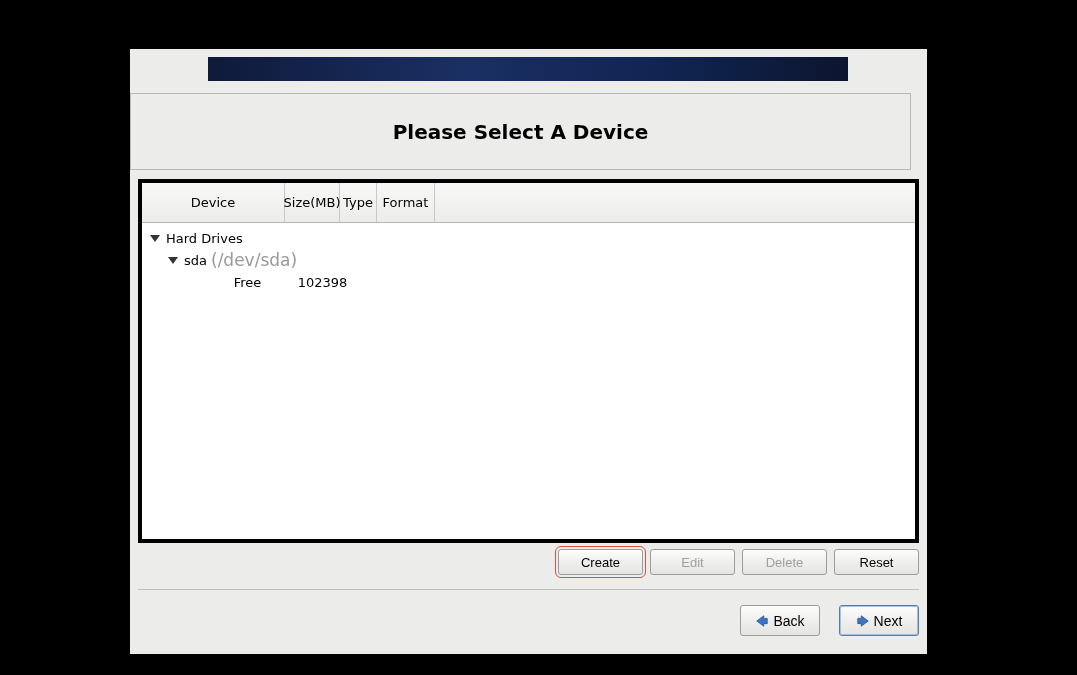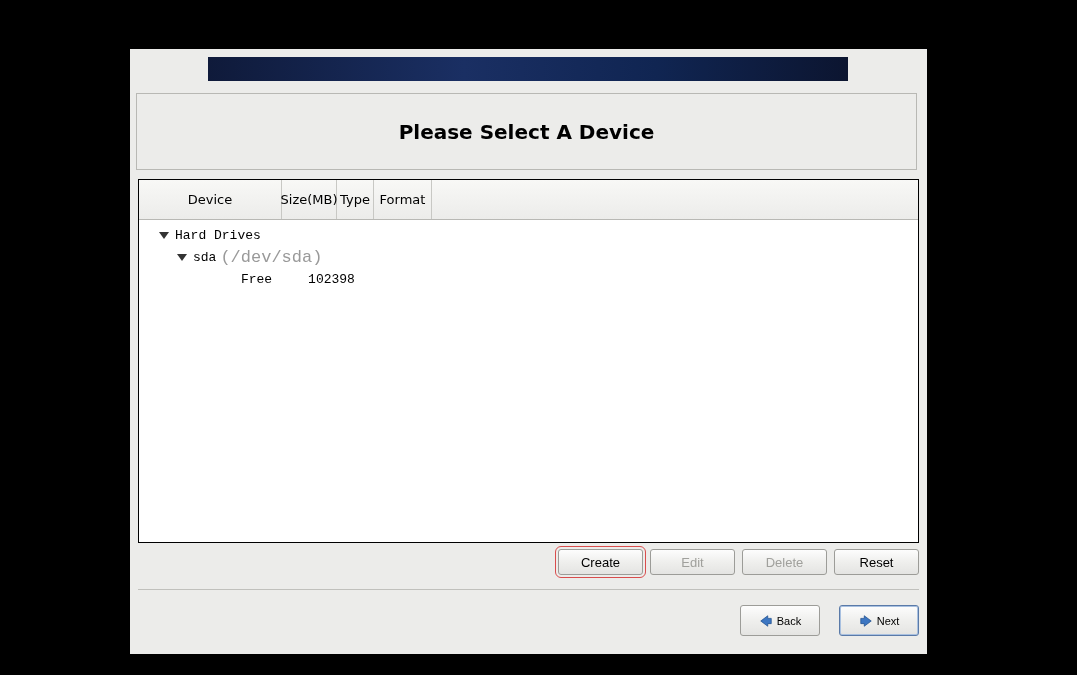--- a/index.html
+++ b/index.html
@@ -27,41 +27,41 @@
     .banner {
       position: absolute;
       left: 78px;
       top: 8px;
       width: 640px;
       height: 24px;
       background: linear-gradient(to right, #0f1a3a 0%, #1a2f63 40%, #102552 70%, #0c1530 100%);
     }
     .title-box {
       position: absolute;
-      left: 6px;
+      left: 0;
       top: 44px;
       width: 781px;
       height: 77px;
       background: #ececea;
       border: 1px solid #b8b8b4;
       display: flex;
       align-items: center;
       justify-content: center;
     }
     .title-box h1 {
       font-size: 20px;
       font-weight: bold;
     }
     .table-container {
       position: absolute;
       left: 8px;
       top: 130px;
       width: 781px;
       height: 364px;
-      border: 1px solid #000000;
+      border: 4px solid #000000;
       background: #fff;
     }
     .table-header {
       display: flex;
       background: linear-gradient(to bottom, #f8f8f6 0%, #ececea 100%);
       border-bottom: 1px solid #b8b8b4;
       height: 40px;
     }
     .th {
       border-right: 1px solid #c8c8c4;
@@ -73,23 +73,22 @@
       padding: 2px 4px;
       line-height: 1.2;
     }
     .th-device { width: 143px; }
     .th-size { width: 55px; flex-direction: row; }
     .th-mount { width: 93px; flex-direction: column; }
     .th-type { width: 37px; }
     .th-format { width: 58px; }
     .th-rest { flex: 1; border-right: none; }
     .tree-body {
-      padding: 4px 12px;
-      font-size: 13px;
-      font-family: Liberation Mono, monospace;
+      padding: 4px 0;
+      font-size: 13px;
     }
     .tree-row {
       display: flex;
       align-items: center;
       height: 22px;
       padding-left: 8px;
     }
     .expander {
       display: inline-block;
       width: 0;
@@ -157,21 +156,21 @@
       display: flex;
       justify-content: flex-end;
       gap: 19px;
     }
     .nav-btn {
       width: 80px;
       height: 31px;
       background: linear-gradient(to bottom, #fdfdfd 0%, #efefed 50%, #e4e4e2 100%);
       border: 1px solid #9c9c98;
       border-radius: 3px;
-      font-size: 11px;
+      font-size: 14px;
       cursor: pointer;
       display: flex;
       align-items: center;
       justify-content: center;
       gap: 4px;
       color: #000;
     }
     .nav-btn.primary {
       border: 1px solid #5a7aa8;
       box-shadow: 0 0 0 1px #a8c0e0 inset;

